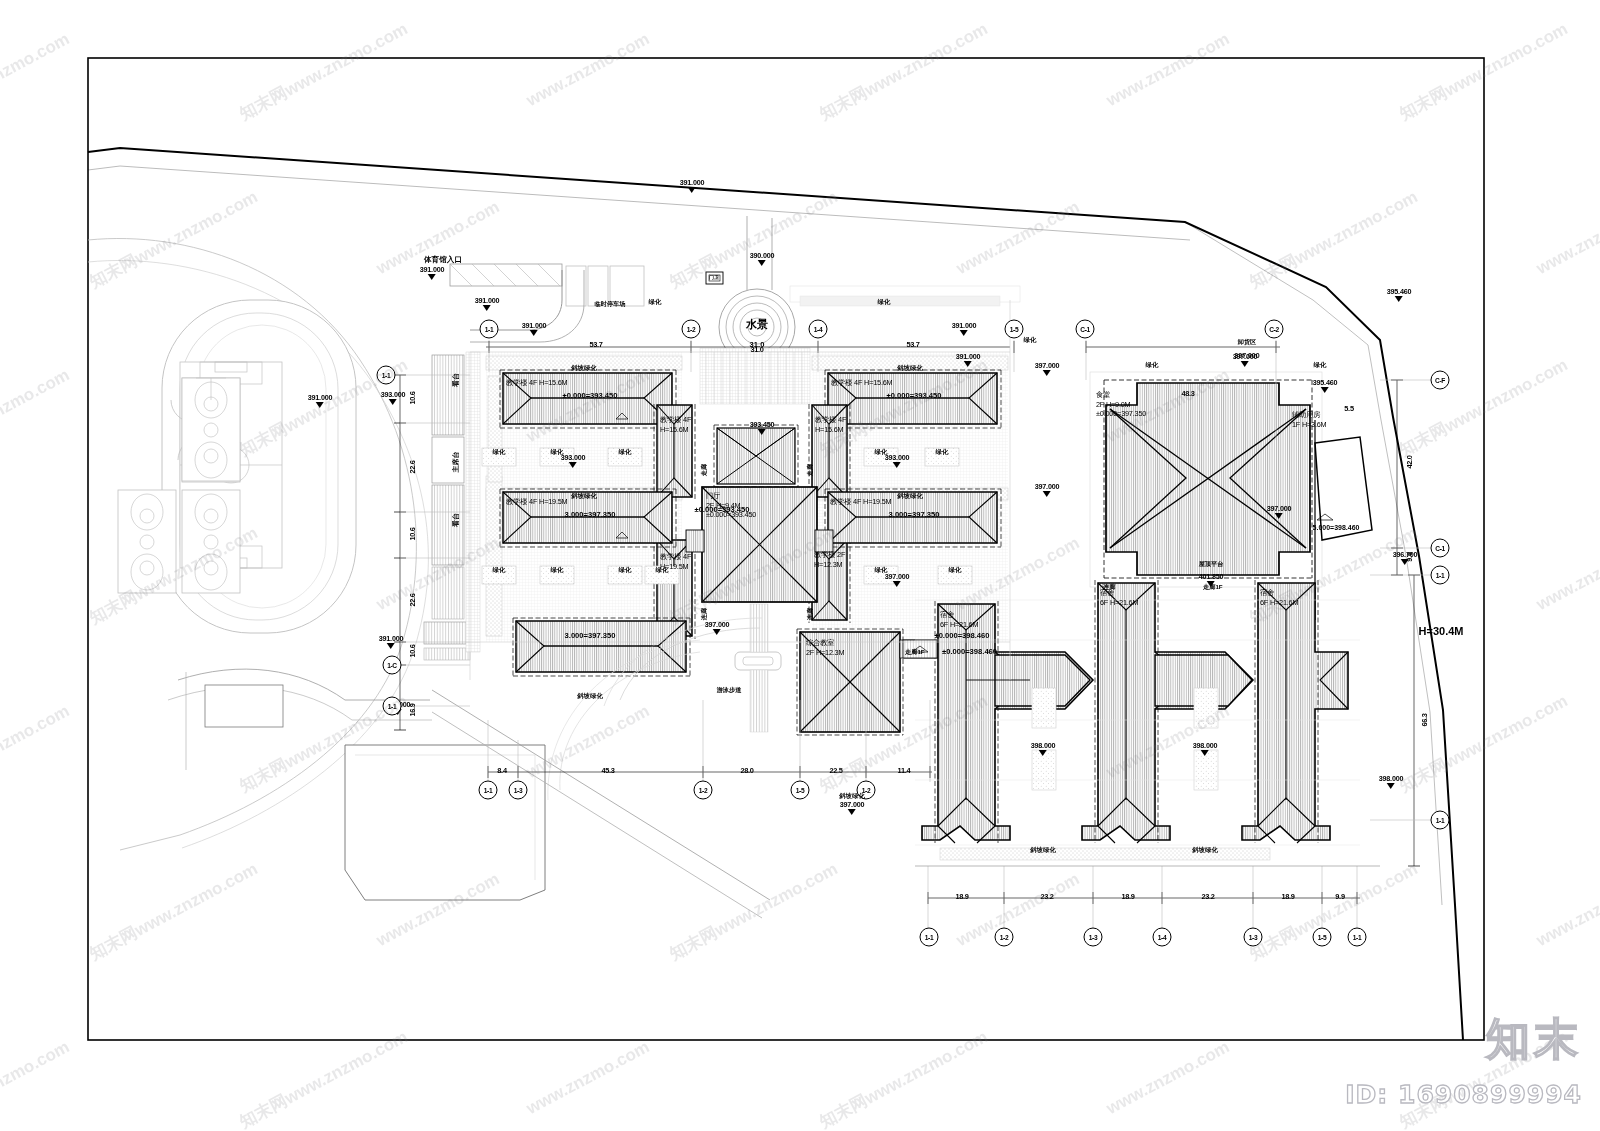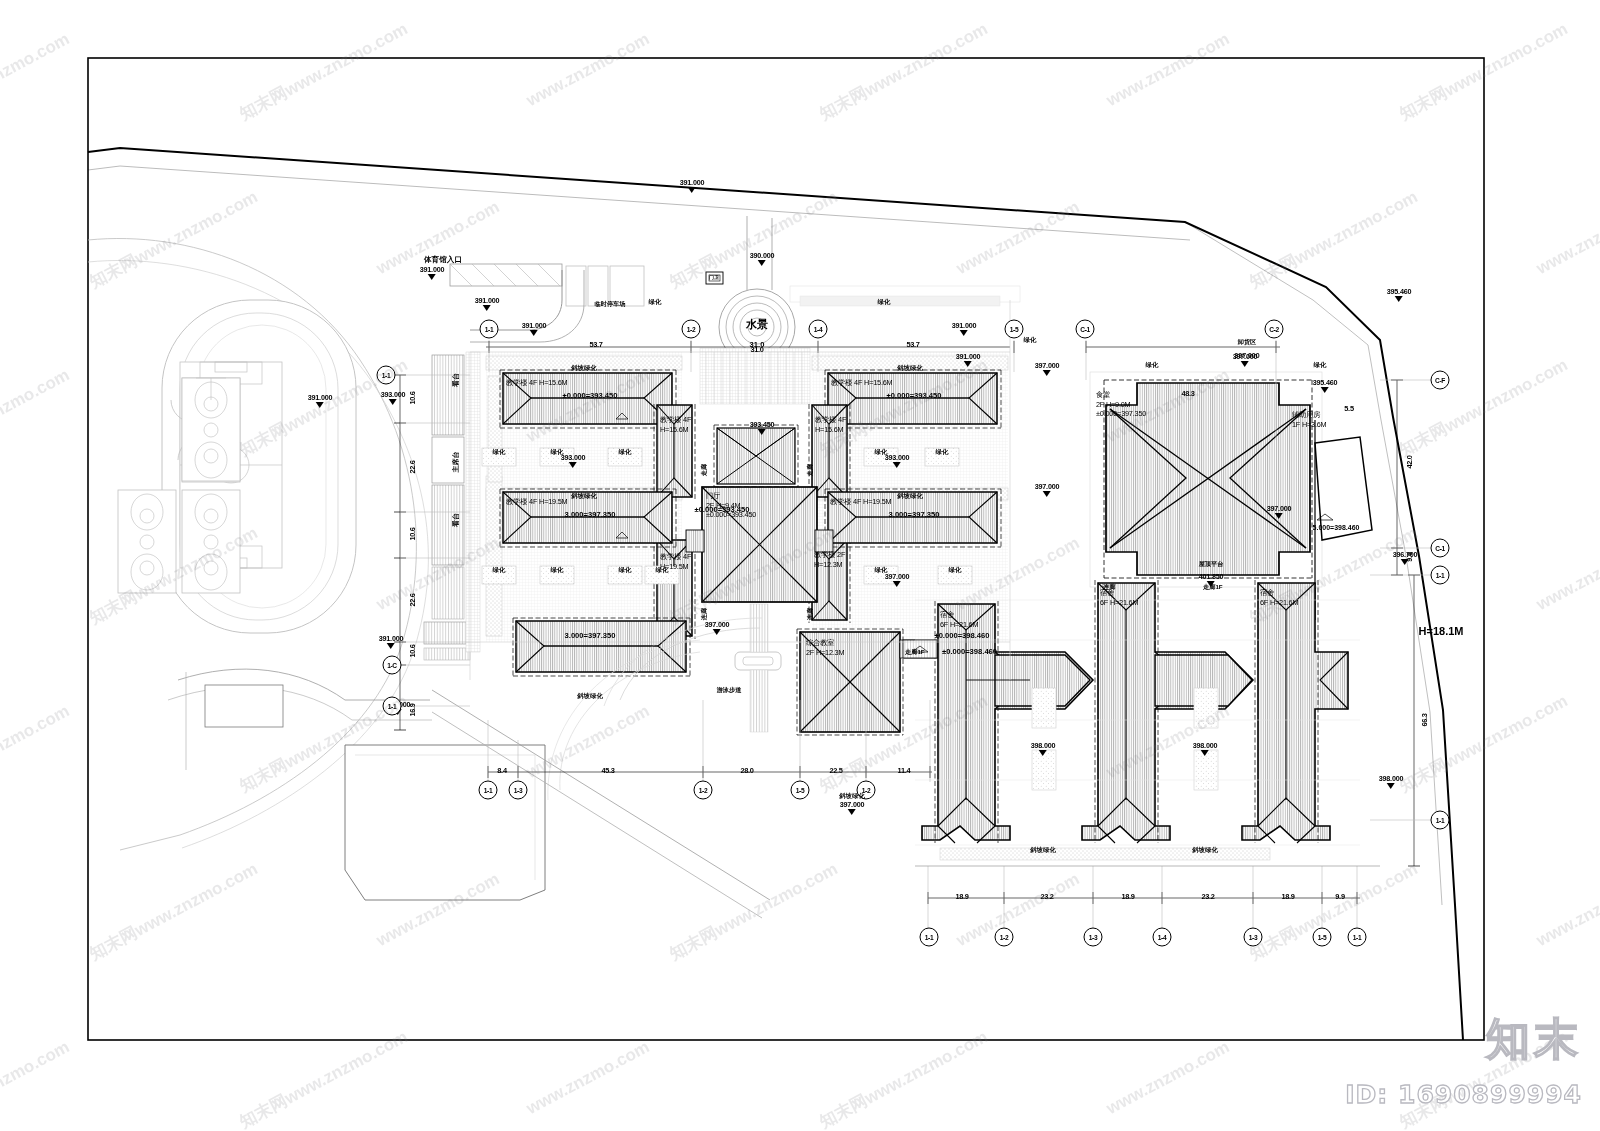--- a/index.html
+++ b/index.html
@@ -822,21 +822,21 @@
       <div class="grn" style="left: 590px; top: 692px;">斜坡绿化</div>
       <div class="grn" style="left: 852px; top: 792px;">斜坡绿化</div>
       <div class="grn" style="left: 1043px; top: 846px;">斜坡绿化</div>
       <div class="grn" style="left: 1205px; top: 846px;">斜坡绿化</div>
       <div class="lbl t75 b" style="left: 424px; top: 256px;">体育馆入口</div>
       <div class="lbl t6 b ctr" style="left: 610px; top: 300px;">临时停车场</div>
       <div class="lbl t8 b ctr" style="left: 757px; top: 318px;">水景</div>
       <div class="lbl t75 b ctr" style="left: 757px; top: 341px;">31.0</div>
       <div class="lbl t6 b ctr" style="left: 1247px; top: 338px;">卸货区</div>
       <div class="lbl t7 b ctr" style="left: 1247px; top: 352px;">397.000</div>
-      <div class="lbl t8 b ctr" style="left: 1441px; top: 625px;">H=18.1M</div>
+      <div class="lbl t8 b ctr" style="left: 1441px; top: 625px;">H=30.4M</div>
       <div class="lbl t6 b ctr" style="left: 729px; top: 686px;">游泳步道</div>
       <div class="lbl t6 b ctr" style="left: 1211px; top: 560px;">屋顶平台</div>
       <div class="lbl t7 b" style="left: 452px; top: 380px; transform-origin: 0px 0px; transform: rotate(-90deg) translateX(-50%);">看台</div>
       <div class="lbl t7 b" style="left: 452px; top: 462px; transform-origin: 0px 0px; transform: rotate(-90deg) translateX(-50%);">主席台</div>
       <div class="lbl t7 b" style="left: 452px; top: 520px; transform-origin: 0px 0px; transform: rotate(-90deg) translateX(-50%);">看台</div>
       <div class="lbl t6 b" style="left: 700px; top: 470px; transform-origin: 0px 0px; transform: rotate(-90deg) translateX(-50%);">走廊</div>
       <div class="lbl t6 b" style="left: 806px; top: 470px; transform-origin: 0px 0px; transform: rotate(-90deg) translateX(-50%);">走廊</div>
       <div class="lbl t6 b" style="left: 700px; top: 614px; transform-origin: 0px 0px; transform: rotate(-90deg) translateX(-50%);">连廊</div>
       <div class="lbl t6 b" style="left: 806px; top: 614px; transform-origin: 0px 0px; transform: rotate(-90deg) translateX(-50%);">连廊</div>
       <div class="lbl t6 b" style="left: 1103px; top: 583px;">连廊</div>

